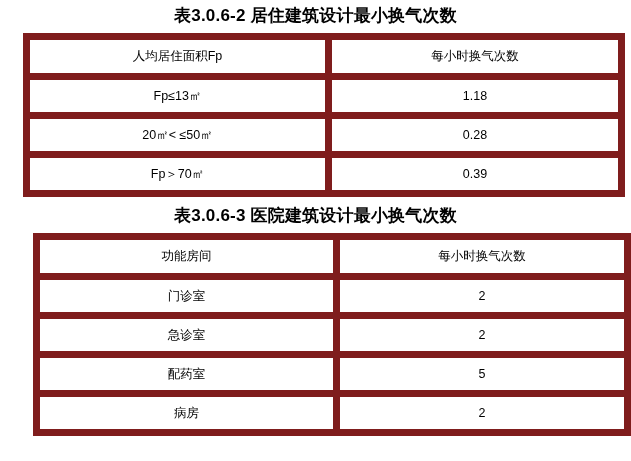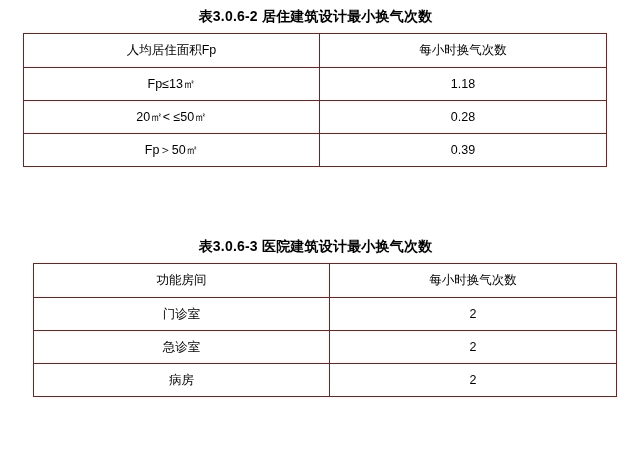--- a/index.html
+++ b/index.html
@@ -20,50 +20,50 @@
     position: relative;
     box-sizing: border-box;
     padding: 0;
   }
   .table-block {
     width: 631px;
     box-sizing: border-box;
   }
   .table-title {
     text-align: center;
-    font-size: 14px;
+    font-size: 17px;
     font-weight: bold;
     letter-spacing: 0.2px;
     line-height: 16px;
   }
   table.doc-table {
     border-collapse: collapse;
     table-layout: fixed;
     border: 1px solid #000000;
   }
   table.doc-table td {
-    border: 1px solid #7f1d1d;
+    border: 7px solid #7f1d1d;
     text-align: center;
     vertical-align: middle;
     font-size: 12.5px;
     color: #000;
     padding: 0;
   }
   .col-left { width: 295px; }
   .col-right { width: 286px; }
 
   
   #table-1-block { position: absolute; left: 0; top: 0; }
   #table-1-block .table-title { margin: 0 0 9px 0; padding-top: 8px; }
   #table-1-block table.doc-table { margin-left: 23px; }
   #table-1-block table.doc-table td { height: 32px; }
   #table-1-block table.doc-table tr.header-row td { height: 33px; }
 
   
-  #table-2-block { position: absolute; left: 0; top: 238px; }
+  #table-2-block { position: absolute; left: 0; top: 208px; }
   #table-2-block .table-title { margin: 0 0 9px 0; padding-top: 0; }
   #table-2-block table.doc-table { margin-left: 33px; }
   #table-2-block table.doc-table td { height: 32px; }
   #table-2-block table.doc-table tr.header-row td { height: 33px; }
 </style>
 </head>
 <body>
 
 <div class="page">
 
@@ -77,21 +77,21 @@
       </tr>
       <tr>
         <td class="col-left">Fp≤13㎡</td>
         <td class="col-right">1.18</td>
       </tr>
       <tr>
         <td class="col-left">20㎡&lt; ≤50㎡</td>
         <td class="col-right">0.28</td>
       </tr>
       <tr>
-        <td class="col-left">Fp＞50㎡</td>
+        <td class="col-left">Fp＞70㎡</td>
         <td class="col-right">0.39</td>
       </tr>
     </tbody>
       </table>
   </div>
 
   <div class="table-block" id="table-2-block">
     <div class="table-title">表3.0.6-3 医院建筑设计最小换气次数</div>
     <table class="doc-table">
       <tbody>
@@ -101,20 +101,24 @@
       </tr>
       <tr>
         <td class="col-left">门诊室</td>
         <td class="col-right">2</td>
       </tr>
       <tr>
         <td class="col-left">急诊室</td>
         <td class="col-right">2</td>
       </tr>
       <tr>
+        <td class="col-left">配药室</td>
+        <td class="col-right">5</td>
+      </tr>
+      <tr>
         <td class="col-left">病房</td>
         <td class="col-right">2</td>
       </tr>
     </tbody>
       </table>
   </div>
 
 </div>
 
 </body></html>

